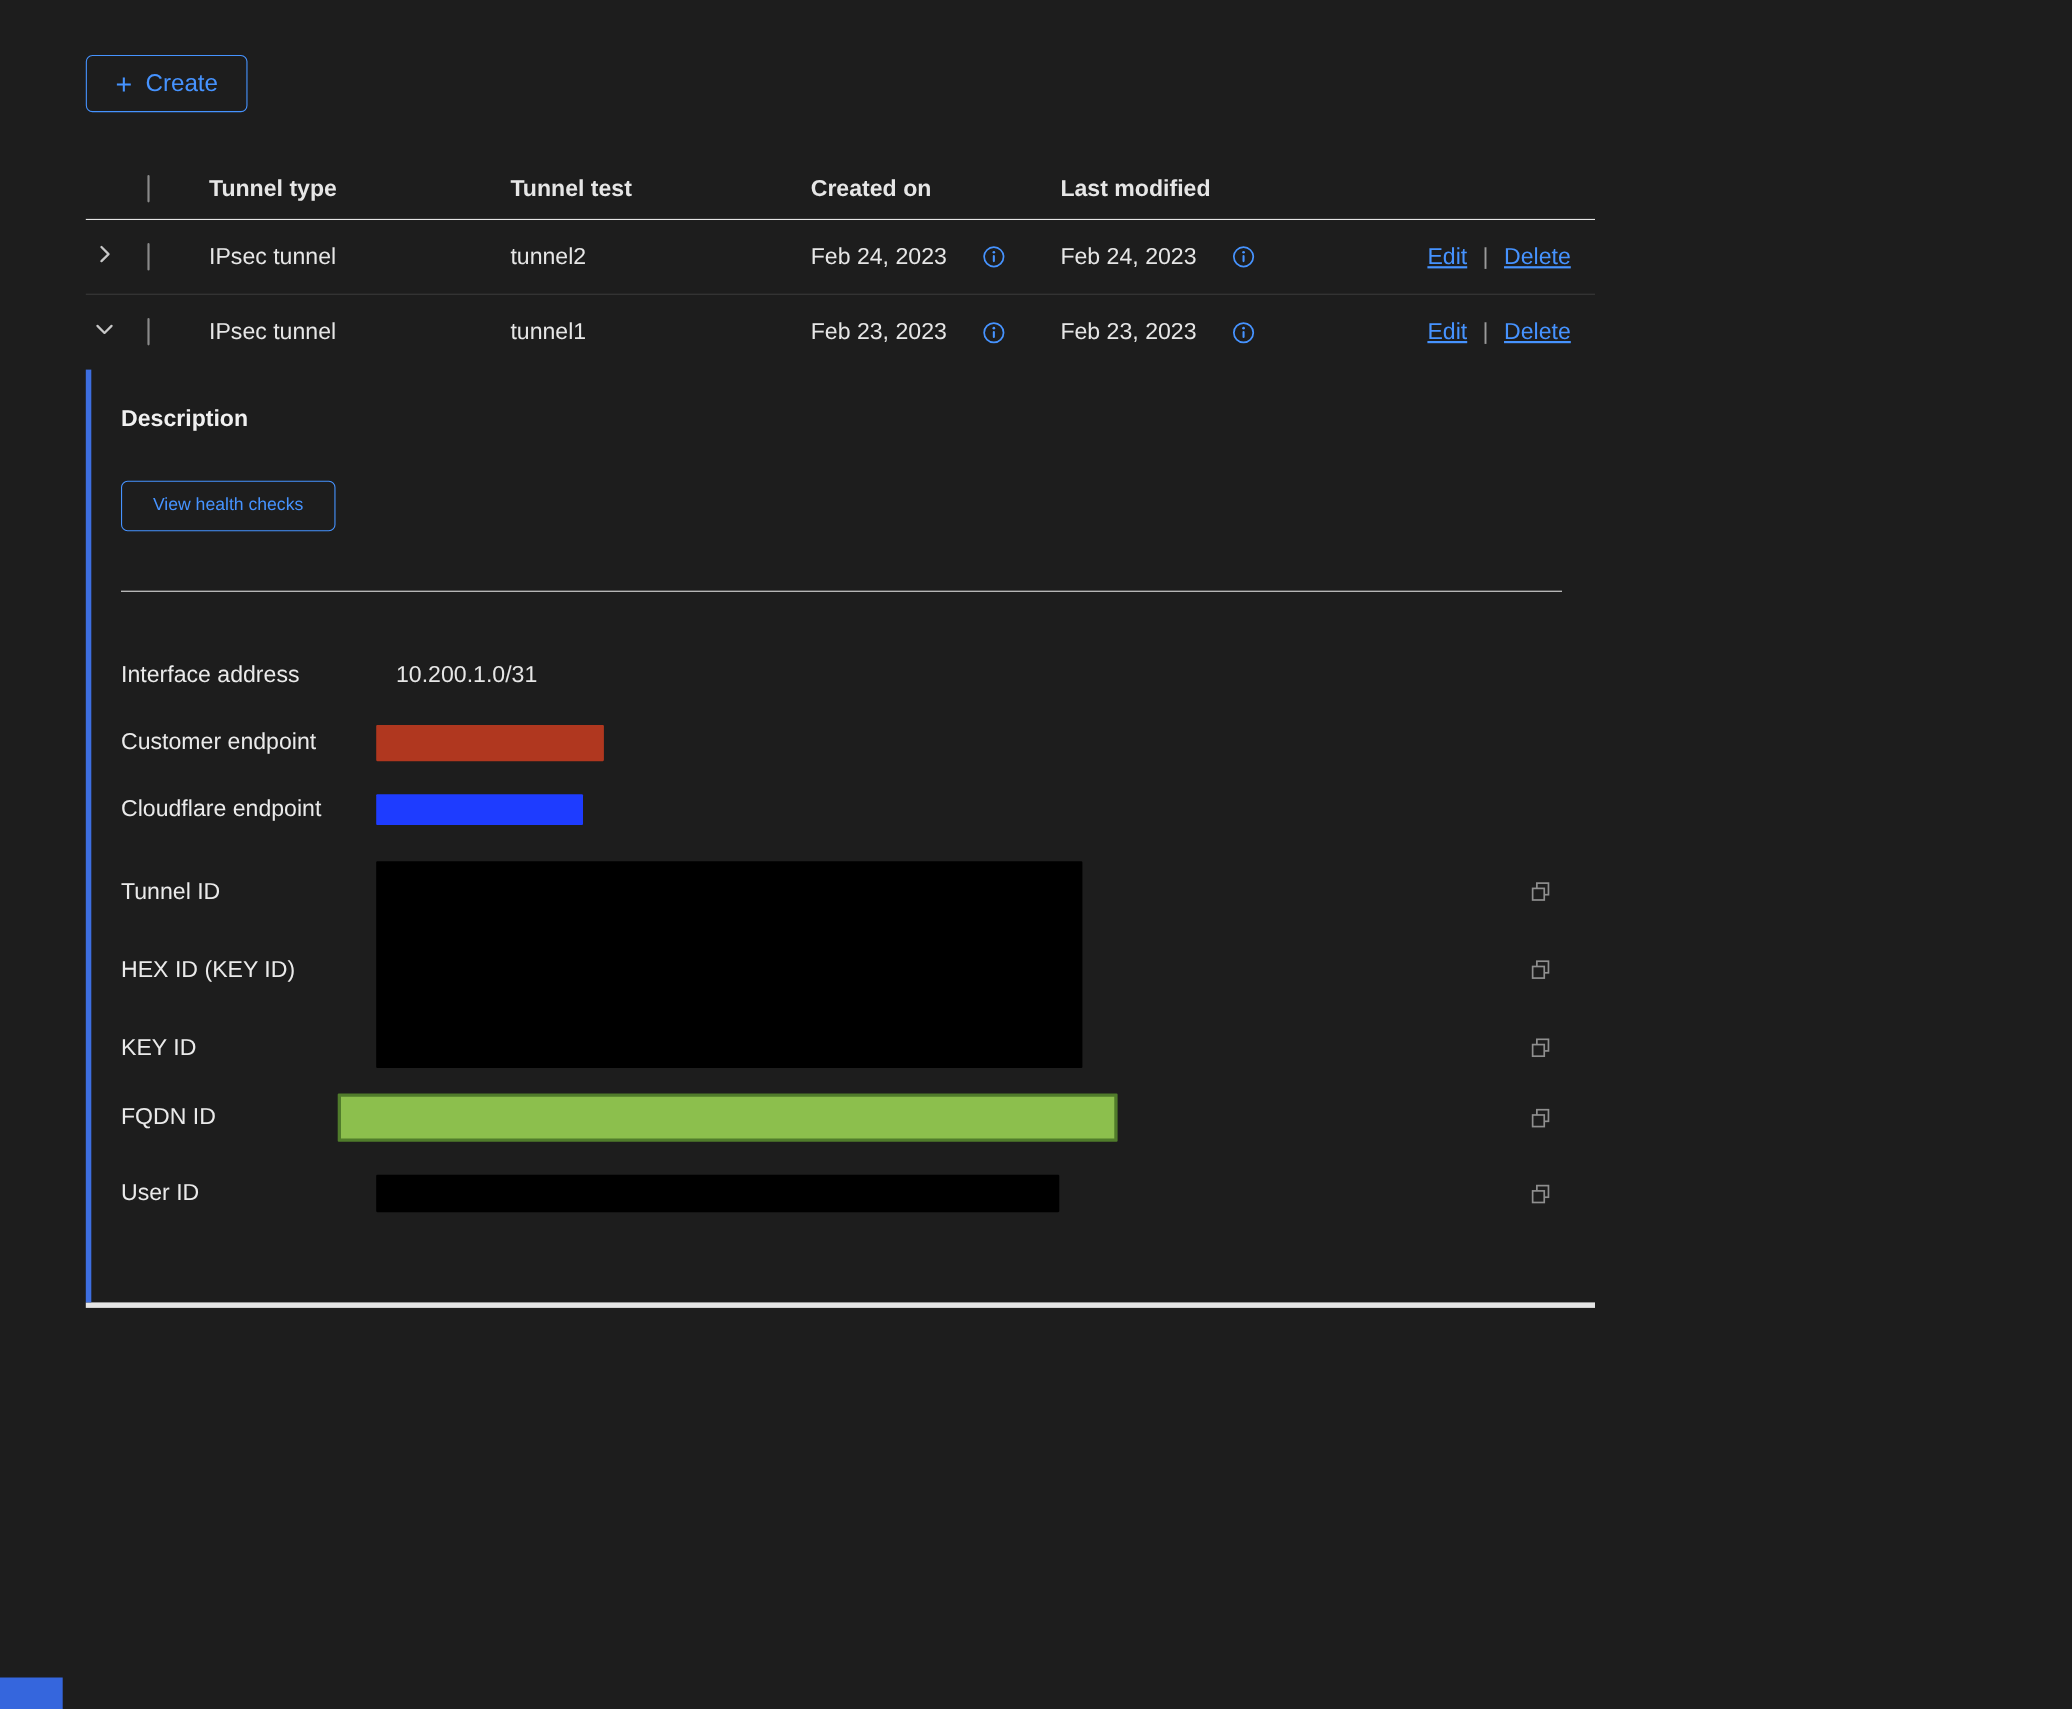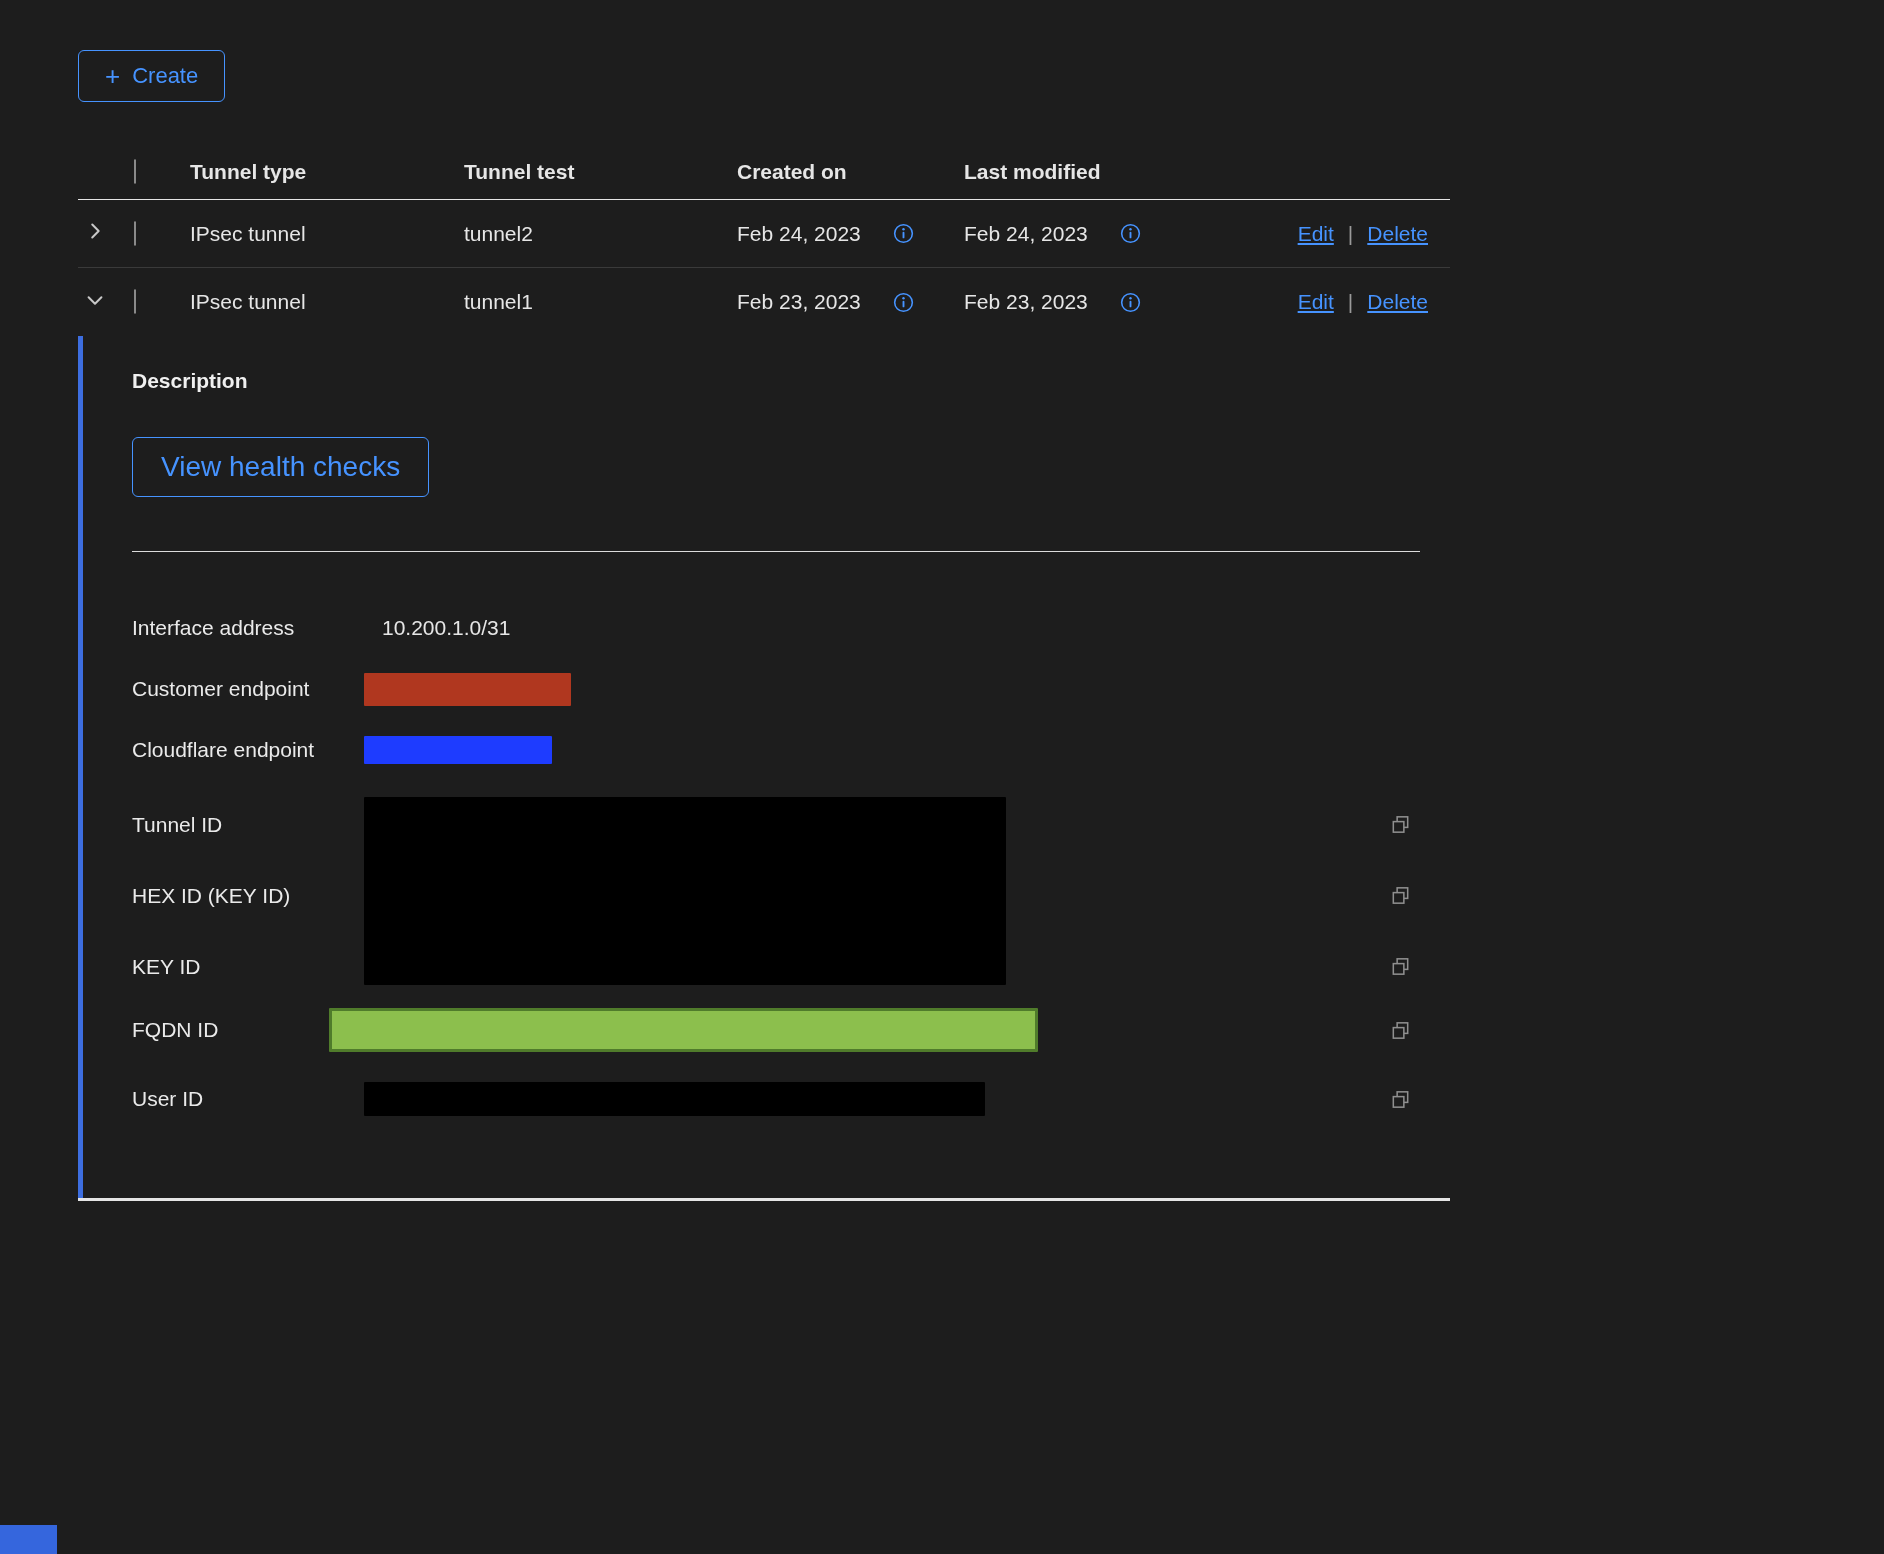--- a/index.html
+++ b/index.html
@@ -64,35 +64,34 @@
   .link{color:var(--accent);text-decoration:underline;cursor:pointer;}
   .sep{color:#9a9a9a;text-decoration:none;}
 
   .info-icon{display:inline-flex;cursor:pointer;}
   .copy-icon{display:inline-flex;cursor:pointer;}
 
   
   .expanded{
     display:flex;
     width:1372px;
-    border-bottom:3px solid #e5e5e5;
-    gap:22px;
+    border-bottom:5px solid #e5e5e5;
   }
   .expand-bar{width:5px;background:var(--blue-bar);flex:none;}
   .detail{flex:1;padding:33px 0 60px 27px;}
   .detail h3{margin:0 0 44px 0;font-size:21px;font-weight:600;color:#f0f0f0;}
   .desc-value{color:#8d8d8d;margin:0 0 34px 0;}
   .health-btn{
     display:inline-block;
     padding:13px 28px;
     background:transparent;
     border:1px solid var(--accent);
     border-radius:6px;
     color:var(--accent);
-    font-size:28px;
+    font-size:16px;
     font-family:"Liberation Sans", sans-serif;
     cursor:pointer;
   }
   .hdivider{height:1px;background:#dcdcdc;margin:54px 30px 0 0;border:none;}
 
   .fields{margin-top:54px;}
   .frow{
     display:grid;
     grid-template-columns:232px 1fr auto;
     align-items:center;

